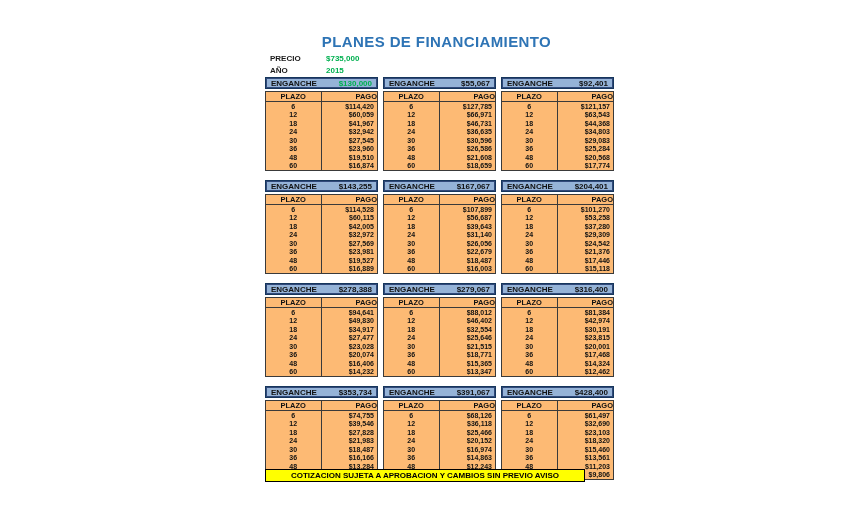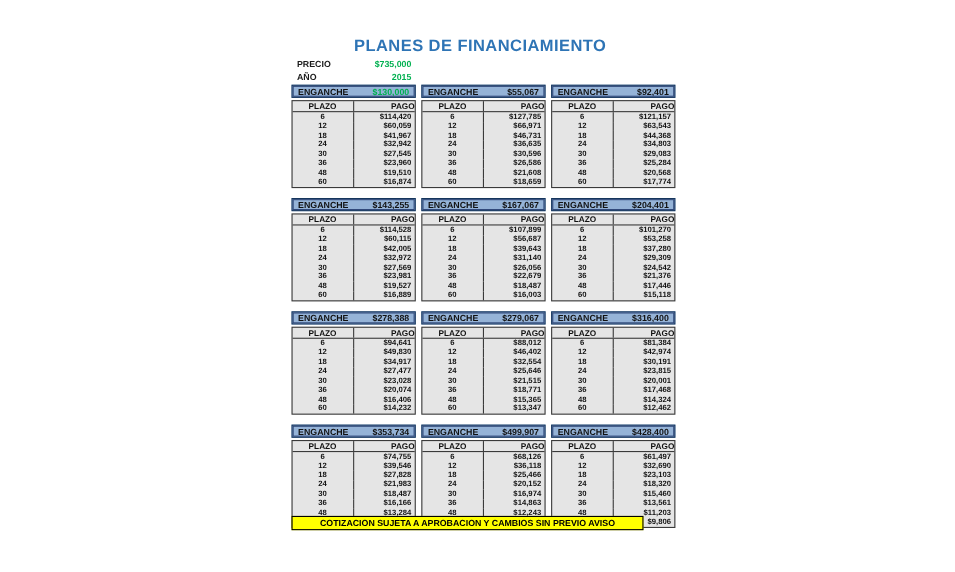--- a/index.html
+++ b/index.html
@@ -8,37 +8,37 @@
 
   .page-title {
     position: absolute; left: 250px; top: 33px; width: 373px;
     text-align: center; font-size: 15px; font-weight: bold;
     color: #2E74B5; letter-spacing: 0.4px;
   }
 
   .info-block { position: absolute; left: 270px; top: 52px; }
   .info-row { display: flex; height: 12px; align-items: center; }
   .info-label { width: 56px; font-size: 8px; font-weight: bold; color: #1a1a1a; }
-  .info-value { width: 48px; text-align: right; font-size: 8px; font-weight: bold; color: #00B050; }
+  .info-value { width: 48px; text-align: left; font-size: 8px; font-weight: bold; color: #00B050; }
 
   .plans-grid {
     position: absolute; left: 265px; top: 77px;
     display: grid; grid-template-columns: repeat(3, 113px);
     grid-auto-rows: 94px; column-gap: 5px; row-gap: 9px;
   }
   .plan { display: flex; flex-direction: column; }
   .enganche-header {
     height: 12px; background: #95B3D7; border: 1px solid #16365C;
     outline: 1px solid #31497A; outline-offset: -2px;
     display: flex; justify-content: space-between; align-items: center;
     padding: 0 5px; font-size: 8px; font-weight: bold; margin-bottom: 2px;
   }
   .enganche-header .val.green { color: #00B050; text-align: right; }
   .plan-table {
-    height: 80px; border: 1px solid #3a3a3a; background: #e5e5e5;
+    height: 80px; border: 1px solid #3a3a3a; background: #fdba74;
     display: flex; flex-direction: column;
   }
   .plan-table .thead {
     display: flex; height: 10px; border-bottom: 1px solid #3a3a3a;
     font-size: 7.5px; font-weight: bold; align-items: center;
   }
   .thead .c1 { width: 50%; border-right: 1px solid #3a3a3a; text-align: center; height: 100%; line-height: 9px; }
   .thead .c2 { flex: 1; text-align: right; }
   .tbody { flex: 1; display: flex; flex-direction: column; }
   .trow { flex: 1; display: flex; font-size: 7px; font-weight: bold; align-items: center; }
@@ -604,21 +604,21 @@
     <div class="plazo">60</div>
     <div class="pago">$11,576</div>
   </div>
 </div>
     </div>
   </div>
 
   <div class="plan">
     <div class="enganche-header">
       <span class="lbl">ENGANCHE</span>
-      <span class="val">$499,907</span>
+      <span class="val">$391,067</span>
     </div>
     <div class="plan-table">
       <div class="thead">
         <div class="c1">PLAZO</div>
         <div class="c2">PAGO</div>
       </div>
       <div class="tbody">
   <div class="trow">
     <div class="plazo">6</div>
     <div class="pago">$68,126</div>

